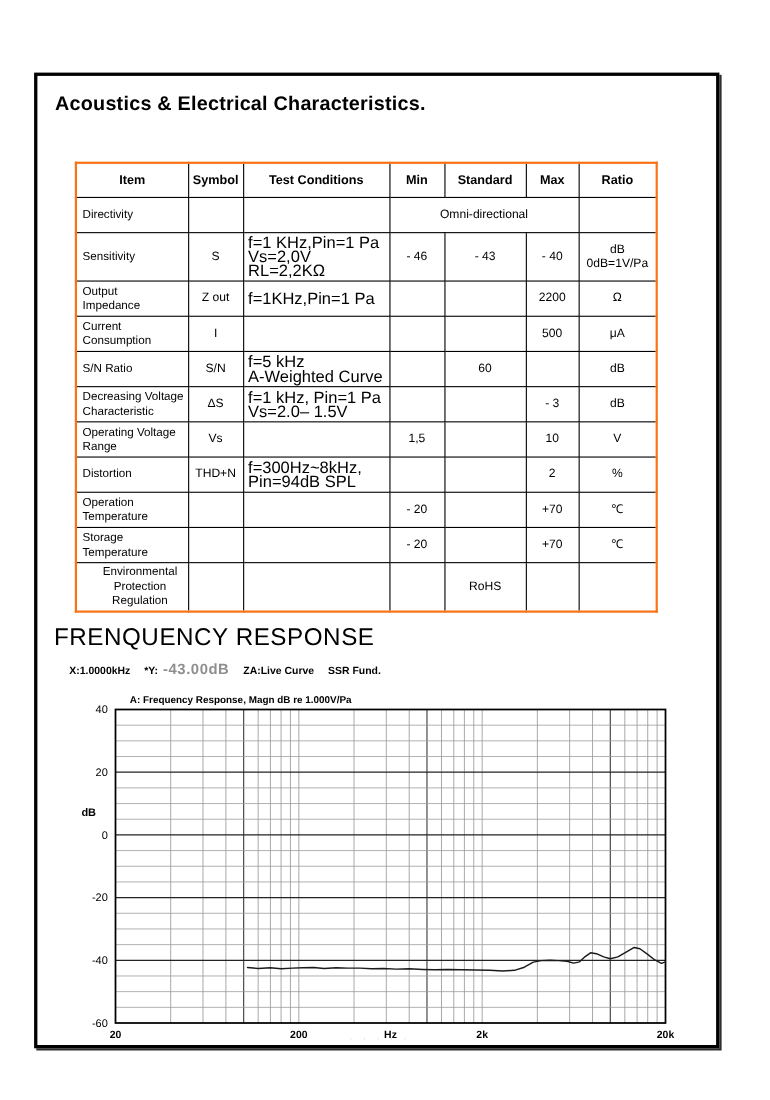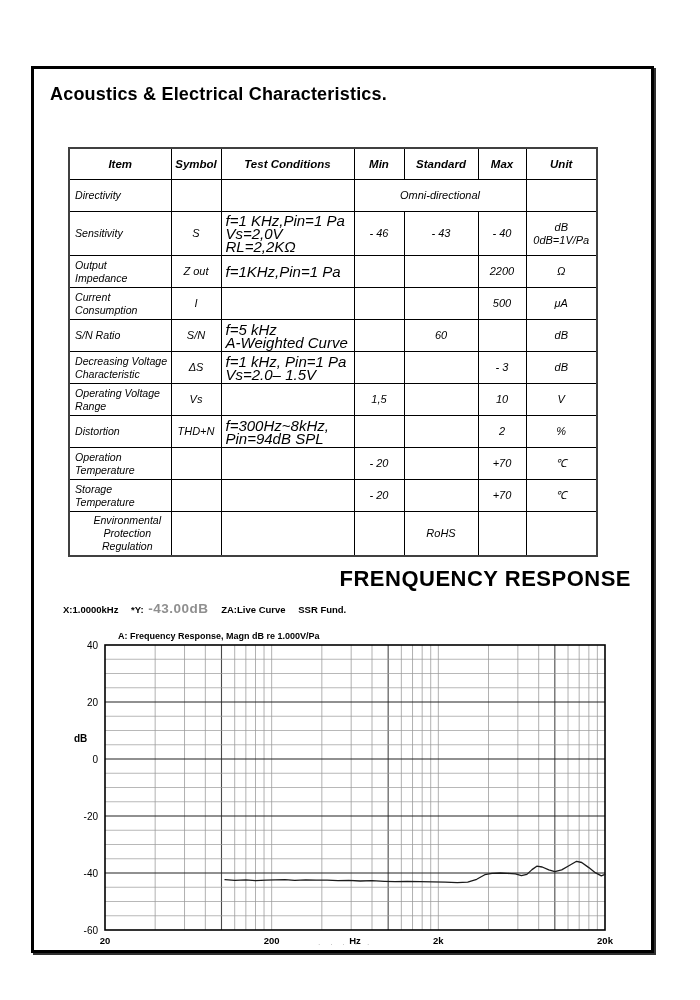--- a/index.html
+++ b/index.html
@@ -12,24 +12,24 @@
   
   .spec{position:absolute;left:68px;top:147px;width:528px;border-collapse:collapse;
         table-layout:fixed;}
   .spec th,.spec td{border:1px solid #000;font-size:11px;line-height:13px;
         padding:2px 3px;vertical-align:middle;white-space:pre-line;overflow:hidden;}
   .spec th{font-weight:bold;text-align:center;height:26px;font-size:11.5px;}
   .spec td{height:27px;text-align:center;}
   .spec td.item{text-align:left;padding-left:5px;font-size:10.6px;}
   .spec td.item.c{text-align:center;padding-left:17px;}
   .spec td.test{text-align:left;padding-left:4px;font-size:15px;margin-left:32px;}
-  .spec{border:2px solid #404040;font-style:italic;}
+  .spec{border:2px solid #f97316;}
   
-  .chart-title{position:absolute;left:31px;top:566px;width:600px;text-align:right;
-               font-size:22px;font-weight:bold;letter-spacing:0.5px;}
+  .chart-title{position:absolute;left:49px;top:566px;width:600px;text-align:left;
+               font-size:22px;font-weight:normal;letter-spacing:0.5px;}
   .status-line{position:absolute;left:63px;top:601px;font-size:9.5px;font-weight:bold;
                white-space:nowrap;}
   .status-line .seg{margin-right:10px;margin-top:48px;}
   .status-line .lcd{font-size:13.5px;font-weight:bold;color:#8f8f8f;
                     letter-spacing:0.5px;margin-right:10px;}
   .fr-svg{position:absolute;left:60px;top:622px;}
   .artifact{position:absolute;left:318px;top:941px;font-size:7px;color:#b5b5b5;
             letter-spacing:4px;}
 </style>
 </head>
@@ -51,21 +51,21 @@
       <col style="width:71px">
     </colgroup>
     <thead>
         <tr id="spec-head">
           <th>Item</th>
           <th>Symbol</th>
           <th>Test Conditions</th>
           <th>Min</th>
           <th>Standard</th>
           <th>Max</th>
-          <th>Unit</th>
+          <th>Ratio</th>
         </tr>
       </thead>
     <tbody id="spec-body">
         <tr>
           <td class="item">Directivity</td>
           <td></td>
           <td class="test"></td>
           <td colspan="3">Omni-directional</td>
           <td></td>
         </tr>

